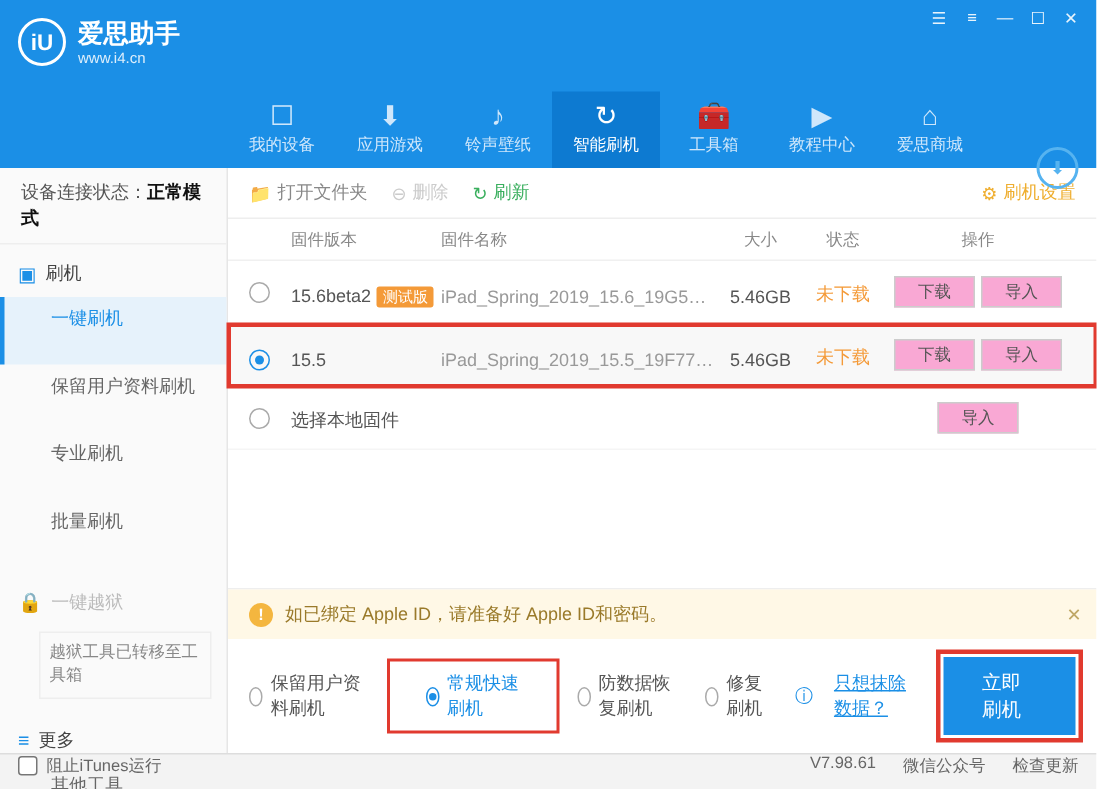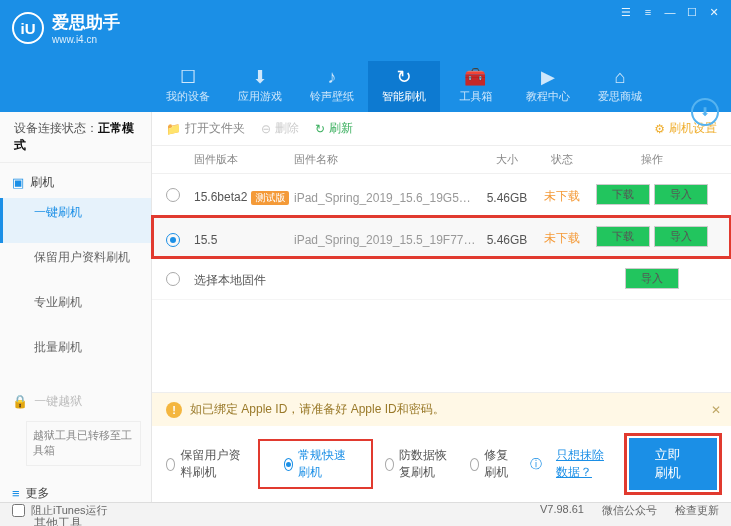--- a/index.html
+++ b/index.html
@@ -34,21 +34,21 @@
 .thead{display:flex;padding:6px 14px;color:#888;border-bottom:1px solid #f0f0f0;font-size:11px}
 .c-radio{width:28px}.c-ver{width:100px}.c-name{flex:1;min-width:0}.c-size{width:60px;text-align:center}.c-stat{width:50px;text-align:center}.c-ops{width:130px;text-align:center}
 .row{display:flex;align-items:flex-end;padding:10px 14px;border-bottom:1px solid #f5f5f5;color:#555}
 .row.highlight{outline:3px solid #e13a2f;outline-offset:-2px;background:#f8f8f8}
 .row .radio{width:14px;height:14px;border:1px solid #aaa;border-radius:50%;display:inline-flex;align-items:center;justify-content:center}
 .row .radio.on{border-color:#1b8fe6}
 .row .radio.on::after{content:"";width:6px;height:6px;background:#1b8fe6;border-radius:50%}
 .row .beta{display:inline-block;background:#f49a38;color:#fff;font-size:10px;padding:0 4px;border-radius:2px;margin-left:4px}
 .row .fname{color:#999;overflow:hidden;text-overflow:ellipsis;white-space:nowrap}
 .row .status-dl{color:#f49a38}
-.btn{display:inline-block;border:1px solid #ccc;background:#22c55e;color:#555;padding:2px 0;width:54px;text-align:center;font-size:11px;cursor:pointer;margin:0 2px}
+.btn{display:inline-block;border:1px solid #ccc;background:#f9a8d4;color:#555;padding:2px 0;width:54px;text-align:center;font-size:11px;cursor:pointer;margin:0 2px}
 .bottom-panel{margin-top:auto;border-top:1px solid #eee}
 .warn{display:flex;align-items:center;gap:8px;background:#fff8e6;padding:8px 14px;color:#9a7a2a;font-size:12px;position:relative}
 .warn .bang{width:16px;height:16px;background:#f4b63f;color:#fff;border-radius:50%;display:flex;align-items:center;justify-content:center;font-size:11px;font-weight:bold}
 .warn .close{position:absolute;right:10px;color:#bfa766;cursor:pointer}
 .opts{display:flex;align-items:center;padding:12px 14px;gap:14px;font-size:12px;color:#555}
 .opts .opt{display:flex;align-items:center;gap:5px;cursor:pointer}
 .opts .opt .r{width:13px;height:13px;border:1px solid #aaa;border-radius:50%;display:inline-flex;align-items:center;justify-content:center}
 .opts .opt.sel .r{border-color:#1b8fe6}
 .opts .opt.sel .r::after{content:"";width:5px;height:5px;background:#1b8fe6;border-radius:50%}
 .opts .opt.sel{color:#1b8fe6}

